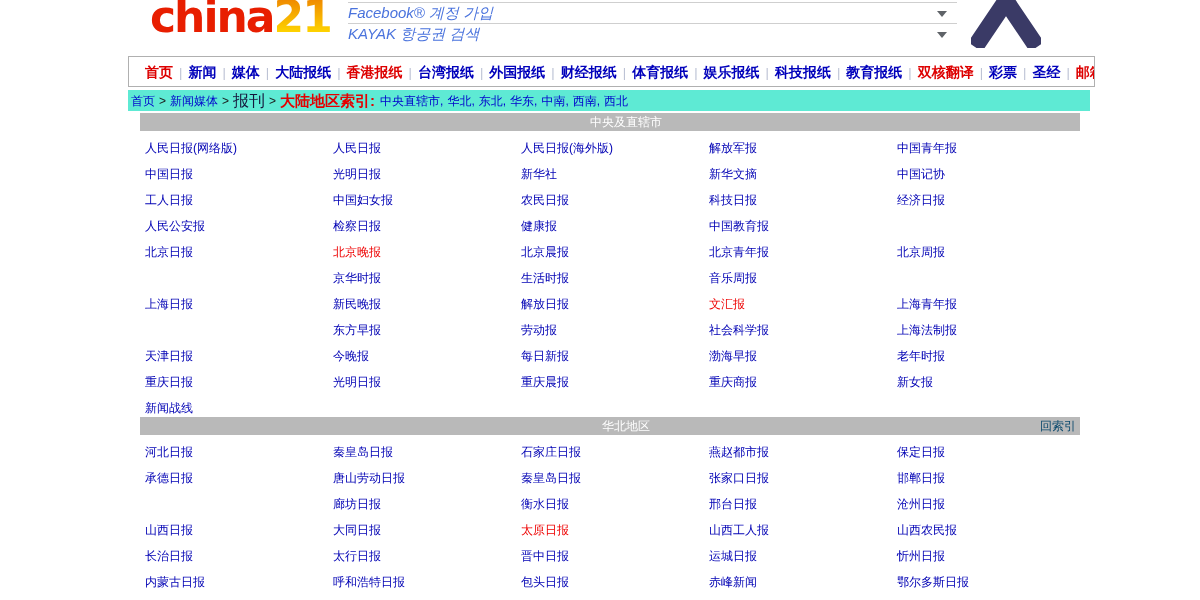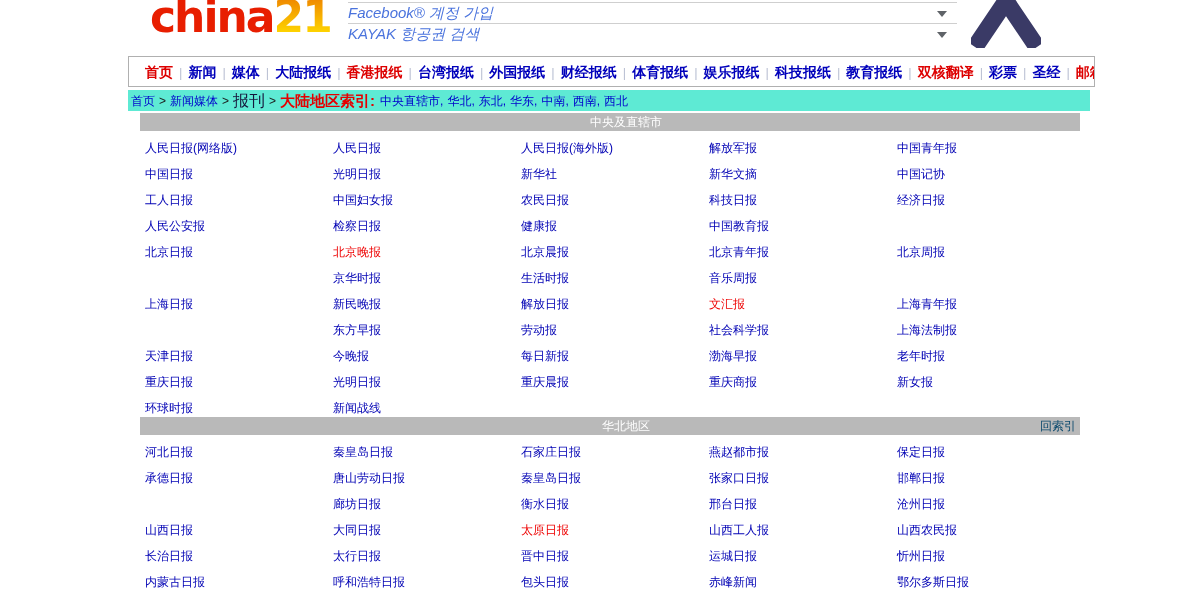--- a/index.html
+++ b/index.html
@@ -148,21 +148,20 @@
         <div class="cell"><a>老年时报</a></div>
       </div>
       <div class="trow">
         <div class="cell"><a>重庆日报</a></div>
         <div class="cell"><a>光明日报</a></div>
         <div class="cell"><a>重庆晨报</a></div>
         <div class="cell"><a>重庆商报</a></div>
         <div class="cell"><a>新女报</a></div>
       </div>
       <div class="trow">
-        <div class="cell"><a>环球时报</a></div>
         <div class="cell"><a>新闻战线</a></div>
         <div class="cell"></div>
         <div class="cell"></div>
         <div class="cell"></div>
       </div>
       <div class="bar"><span>华北地区</span><a class="back">回索引</a></div>
       <div class="trow">
         <div class="cell"><a>河北日报</a></div>
         <div class="cell"><a>秦皇岛日报</a></div>
         <div class="cell"><a>石家庄日报</a></div>

